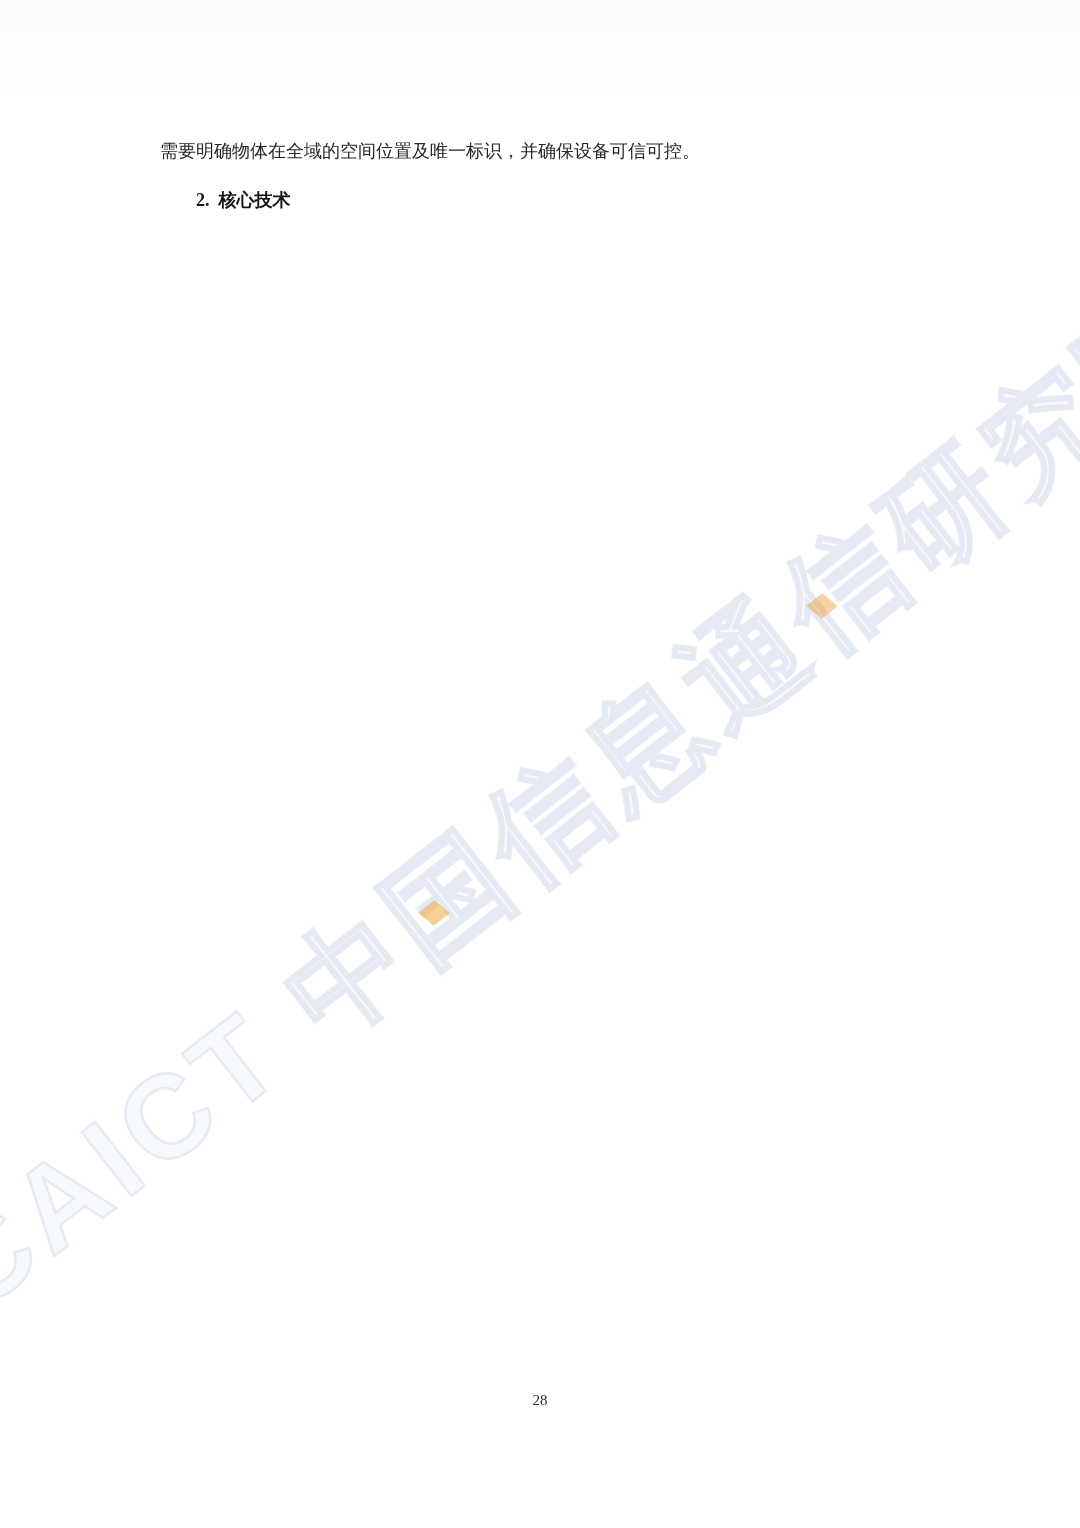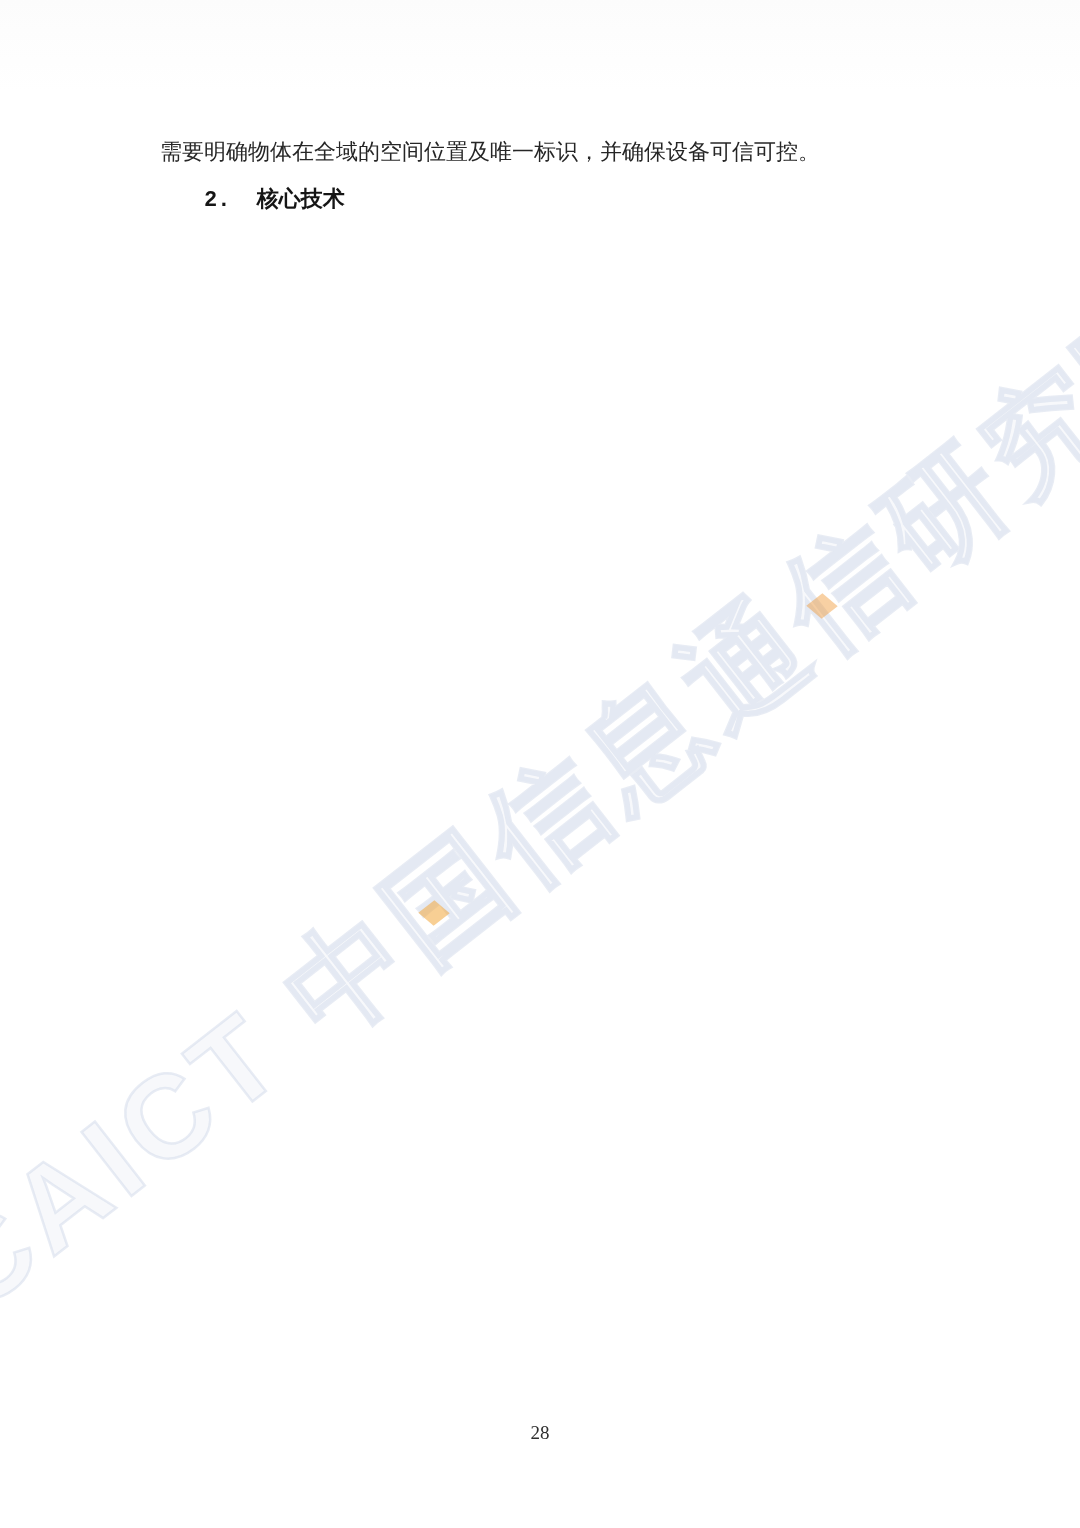--- a/index.html
+++ b/index.html
@@ -44,51 +44,50 @@
   }
   .wm-accent-1 { left: 424px; top: 903px; background: rgba(243, 168, 60, 0.55); }
   .wm-accent-2 { left: 812px; top: 596px; background: rgba(240, 150, 50, 0.45); }
 
   
   .content {
     position: absolute;
     left: 160px; top: 127px;
     width: 757px;
     z-index: 2;
-    font-size: 22px;
+    font-size: 18px;
     line-height: 49px;
     color: #262626;
     text-align: justify;
     letter-spacing: 0;
   }
   .para { margin: 0; }
   .para.indent { text-indent: 2em; }
   .lead {
     font-family: "Liberation Sans", "DejaVu Sans", sans-serif;
     font-weight: 700;
     color: #151515;
   }
   .heading {
-    font-family: Liberation Mono, monospace;
+    font-family: Liberation Serif, serif;
     font-weight: 700;
     color: #151515;
     text-indent: 2em;
     white-space: pre-wrap;
   }
 
   
   .footer {
     position: absolute;
     left: 0; top: 1392px;
     width: 100%;
     text-align: center;
-    font-size: 19px;
+    font-size: 15px;
     color: #2e2e2e;
     z-index: 2;
-    margin-top: 30px;
   }
 </style>
 </head>
 <body>
 
 <div class="page">
 
   <div class="watermark">
     <span class="wm-text">CAICT 中国信息通信研究院</span>
   </div>

